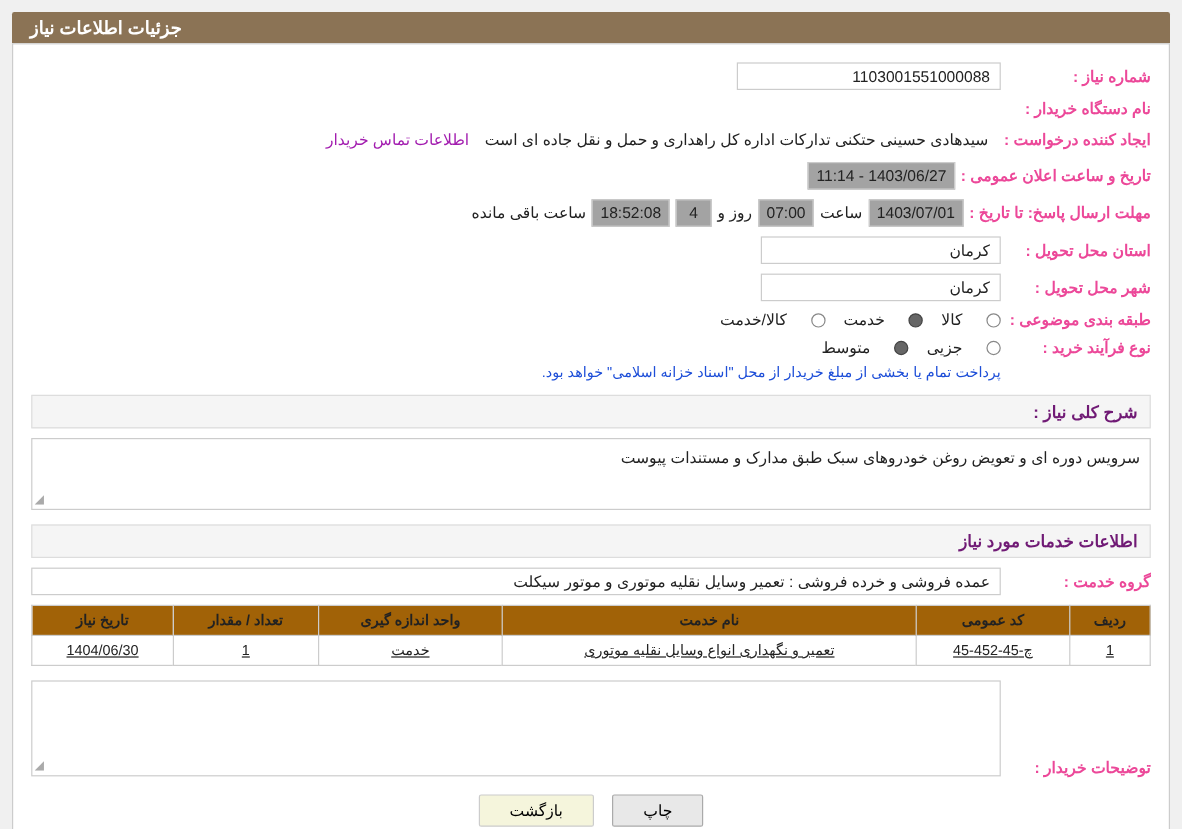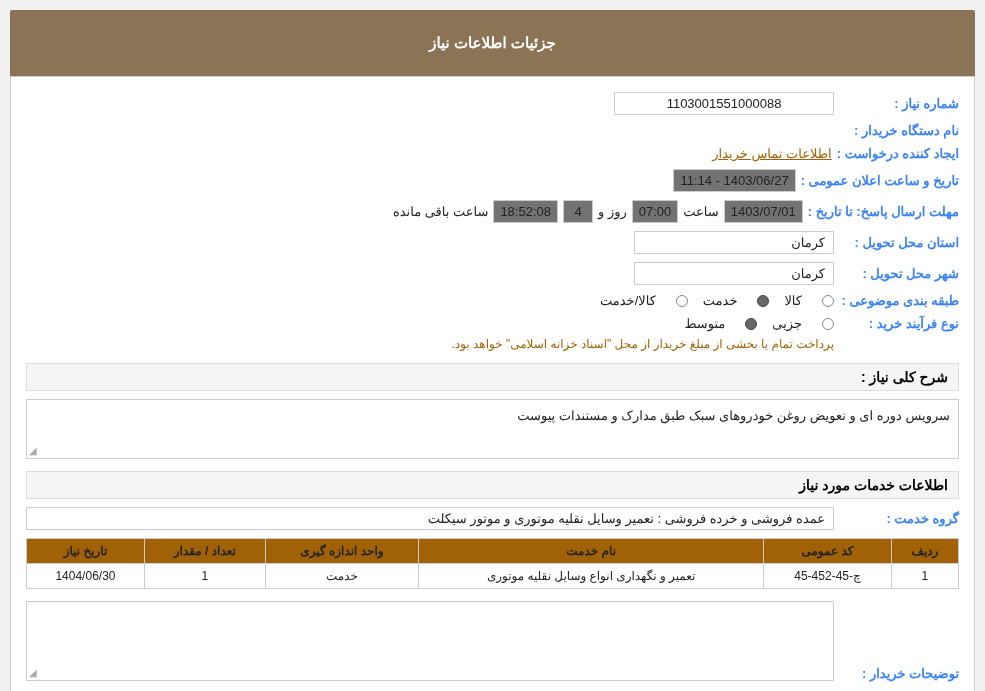--- a/index.html
+++ b/index.html
@@ -12,82 +12,81 @@
     }
     .page-container {
       width: 985px;
       min-height: 691px;
       background: #f0f0f0;
       padding: 10px;
     }
     .header-bar {
       background: #8B7355;
       color: white;
-      text-align: center;
-      padding: 24px 15px;
+      text-align: left;
+      padding: 4px 15px;
       font-size: 15px;
       font-weight: bold;
       border-radius: 2px 2px 0 0;
       margin-bottom: 0;
     }
     .main-panel {
       background: white;
       border: 1px solid #ccc;
       padding: 15px;
     }
     .section-title {
       background: #f5f5f5;
       border: 1px solid #ddd;
-      color: #000000;
+      color: #701a75;
       font-weight: bold;
       font-size: 14px;
       padding: 5px 10px;
       margin: 12px 0 8px 0;
       text-align: right;
     }
     .info-row {
       display: flex;
       align-items: center;
       margin-bottom: 8px;
       gap: 5px;
     }
     .label {
-      color: #3b82f6;
+      color: #ec4899;
       font-weight: bold;
       white-space: nowrap;
       min-width: 120px;
       text-align: right;
     }
     .value-box {
       border: 1px solid #ccc;
       padding: 3px 8px;
       min-height: 22px;
       background: white;
       flex: 1;
       text-align: right;
     }
     .value-text {
       padding: 3px 8px;
       text-align: right;
     }
     .highlight-link {
-      color: #a16207;
-      text-decoration: underline;
+      color: #a21caf;
       cursor: pointer;
     }
     .date-time-row {
       display: flex;
       align-items: center;
       gap: 5px;
       margin-bottom: 8px;
     }
     .small-box {
       border: 1px solid #ccc;
       padding: 3px 6px;
-      background: #737373;
+      background: #a3a3a3;
       white-space: nowrap;
     }
     .radio-group {
       display: flex;
       align-items: center;
       gap: 15px;
     }
     .radio-item {
       display: flex;
       align-items: center;
@@ -116,21 +115,21 @@
       flex-direction: column;
       gap: 3px;
     }
     .purchase-row-1 {
       display: flex;
       align-items: center;
       gap: 15px;
     }
     .purchase-note {
       font-size: 12px;
-      color: #a16207;
+      color: #1d4ed8;
       margin-top: 3px;
     }
     .description-box {
       border: 1px solid #ccc;
       padding: 8px;
       min-height: 60px;
       background: white;
       text-align: right;
       width: 100%;
       position: relative;
@@ -159,20 +158,21 @@
       padding: 5px 8px;
       text-align: center;
       font-weight: bold;
       font-size: 12px;
     }
     .service-table td {
       border: 1px solid #ccc;
       padding: 5px 8px;
       text-align: center;
       font-size: 12px;
+      text-decoration: underline;
     }
     .service-table tr:nth-child(even) td {
       background: #f9f9f9;
     }
     .buyer-desc-box {
       border: 1px solid #ccc;
       min-height: 80px;
       background: white;
       position: relative;
     }
@@ -216,29 +216,30 @@
 <body>
 
 <div class="page-container">
   <div class="header-bar">
     <span>جزئیات اطلاعات نیاز</span>
   </div>
   <div class="main-panel">
 
     <div class="info-row">
       <span class="label">شماره نیاز :</span>
-      <div class="value-box" style="max-width:220px;text-align:center;">1103001551000088</div>
+      <div class="value-box" style="max-width:220px;">1103001551000088</div>
     </div>
 
     <div class="info-row">
       <span class="label">نام دستگاه خریدار :</span>
     </div>
 
     <div class="info-row">
       <span class="label">ایجاد کننده درخواست :</span>
+      <span class="value-text">سیدهادی حسینی حتکنی تدارکات اداره کل راهداری و حمل و نقل جاده ای است</span>
       <span class="highlight-link">اطلاعات تماس خریدار</span>
     </div>
 
     <div class="date-time-row">
       <span class="label">تاریخ و ساعت اعلان عمومی :</span>
       <div class="small-box">1403/06/27 - 11:14</div>
     </div>
 
     <div class="date-time-row">
       <span class="label">مهلت ارسال پاسخ: تا تاریخ :</span>

